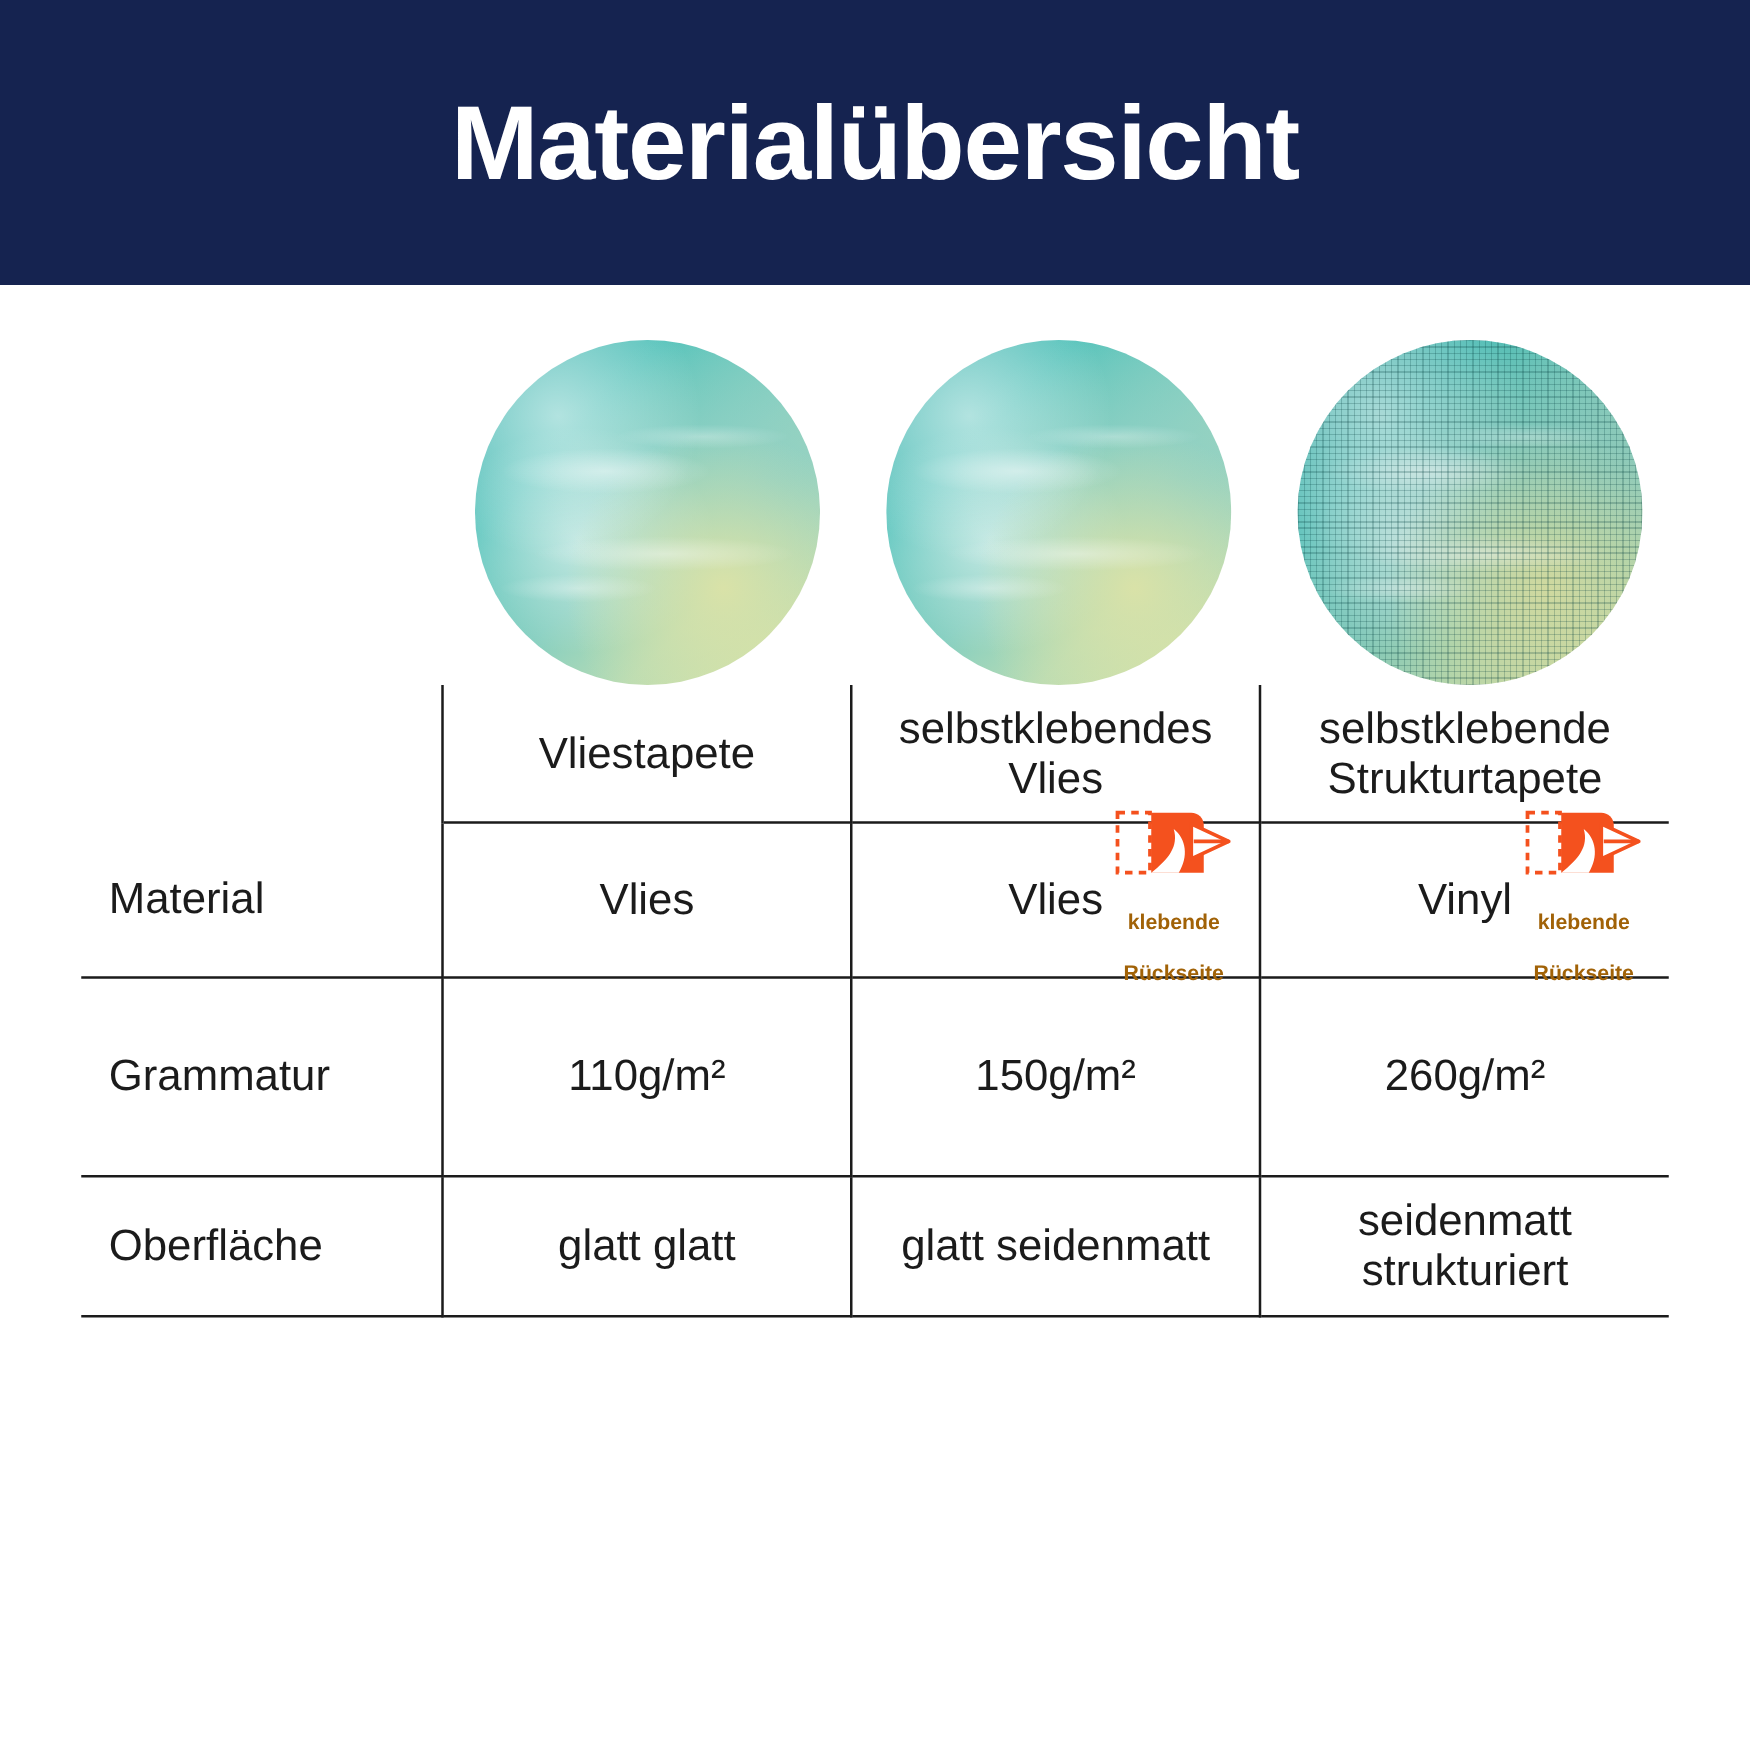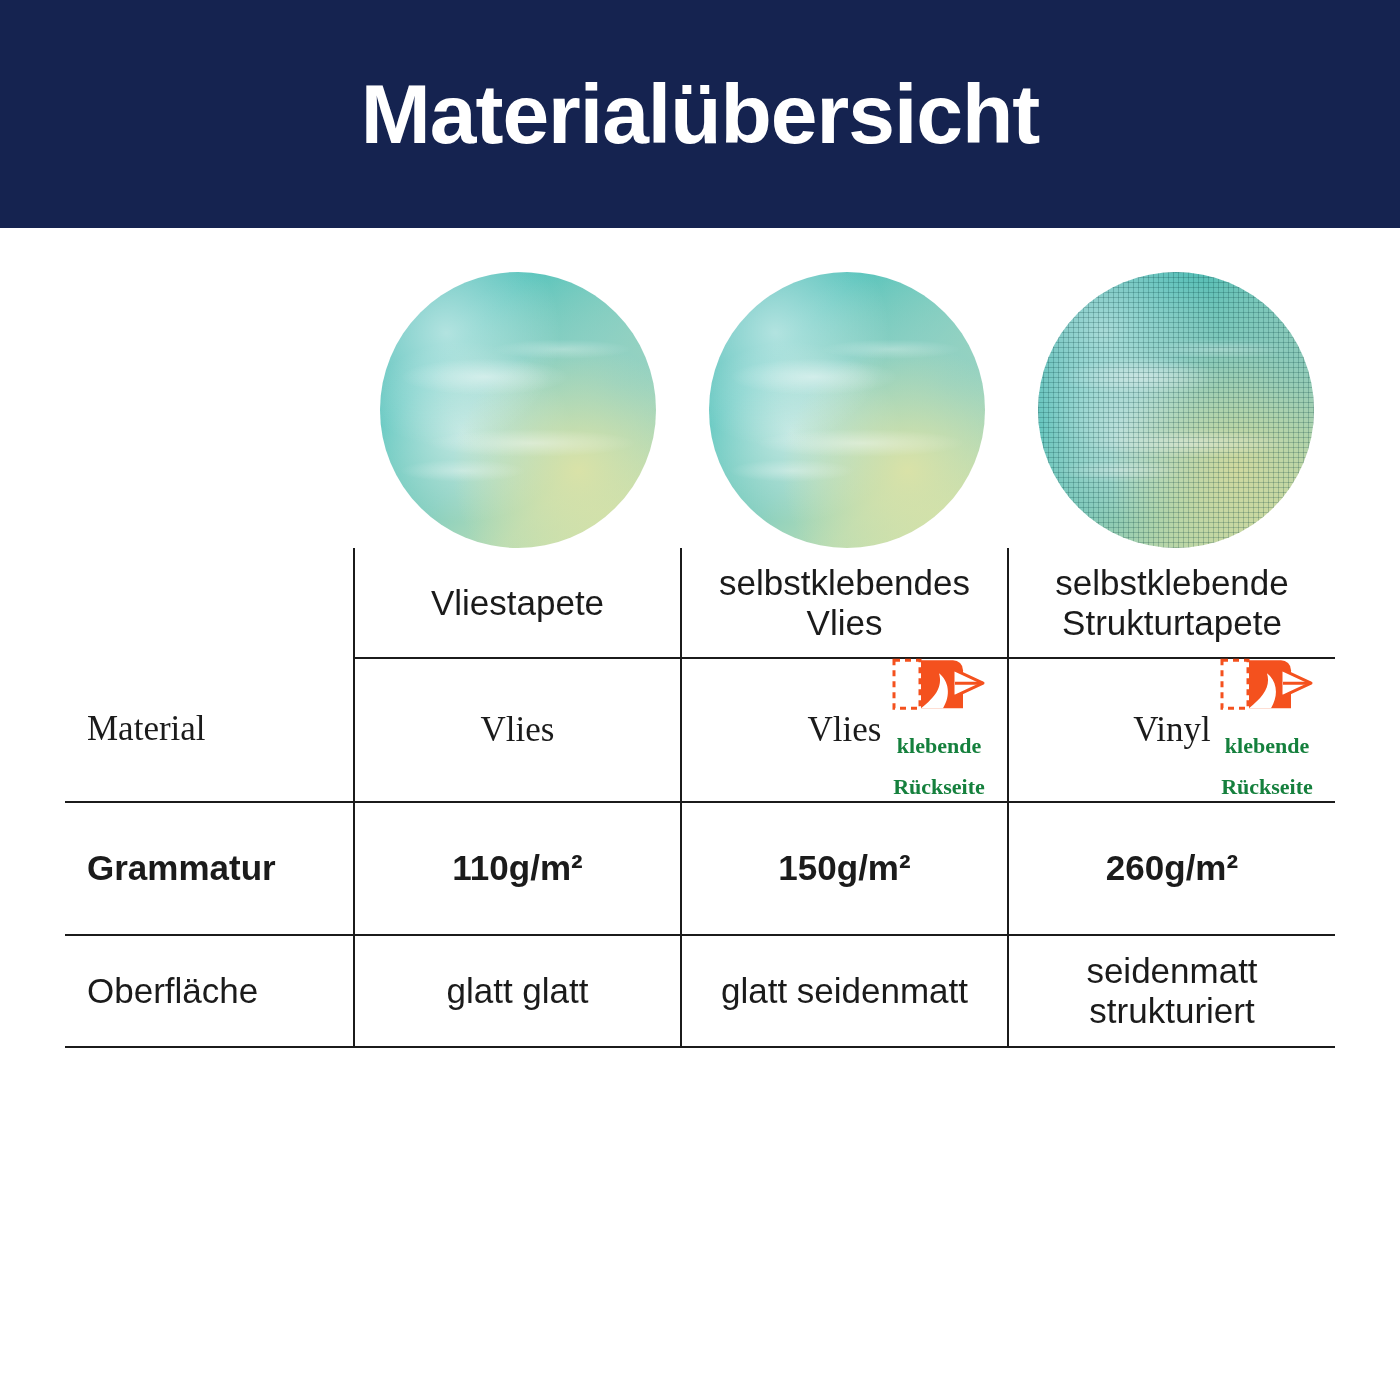--- a/index.html
+++ b/index.html
@@ -115,22 +115,22 @@
     line-height:1.15;
     padding-left:22px;
   }
   td.value {
     text-align:center;
     font-size:35px;
     line-height:1.15;
     position:relative;
   }
 
-  .r-material  { height:144px;font-family:Liberation Serif, serif; }
-  .r-grammatur { height:133px;font-weight:bold; }
+  .r-material  { height:124px; }
+  .r-grammatur { height:159px; }
   .r-oberflaeche { height:112px; }
   .r-trocken   { height:146px; }
   .r-feucht    { height:146px; border-bottom:none !important; }
   .r-feucht td { border-bottom:none; }
 
   
   .check {
     display:inline-block;
     width:60px;
     height:48px;
@@ -142,22 +142,22 @@
   .badge {
     position:absolute;
     right:8px;
     top:50%;
     transform:translateY(-50%);
     width:120px;
     text-align:center;
   }
   .badge .glyph { display:block; margin:0 auto 2px; }
   .badge .txt {
-    color:#15803d;
-    font-size:22px;
+    color:#a16207;
+    font-size:17px;
     font-weight:bold;
     line-height:1.1;
   }
 </style>
 </head>
 <body>
 
 <div class="header">
   <div class="header-title">Materialübersicht</div>
 </div>

